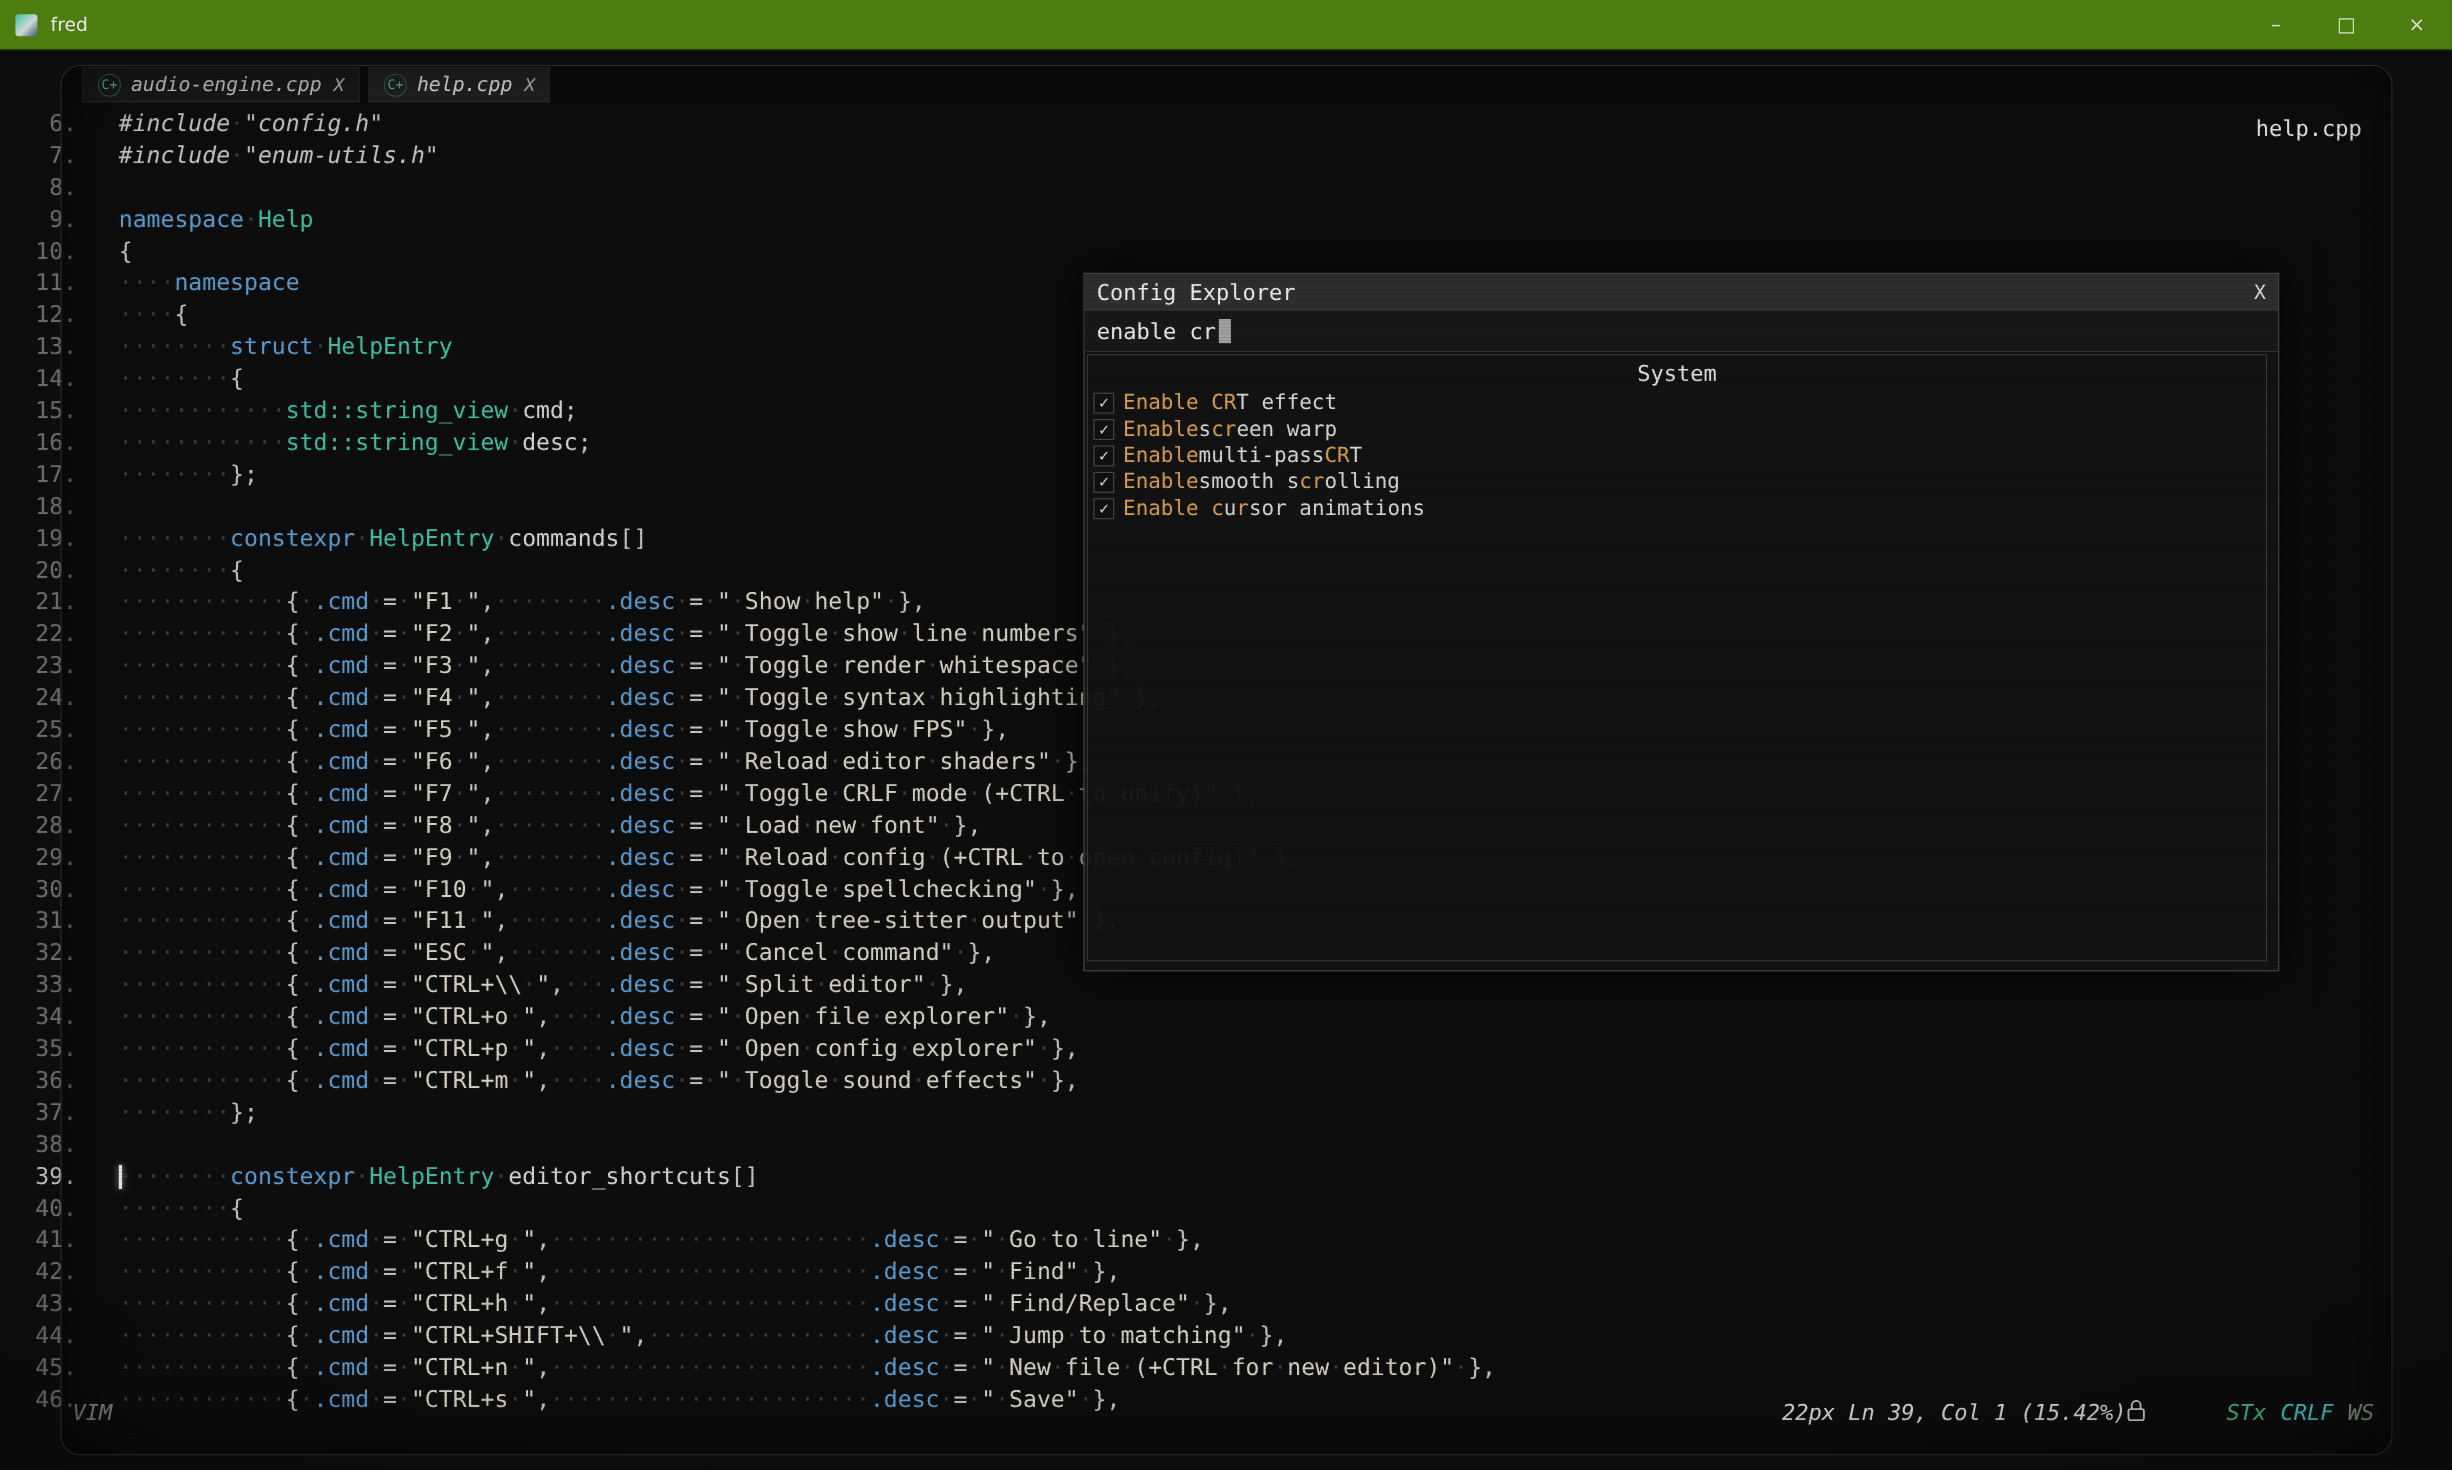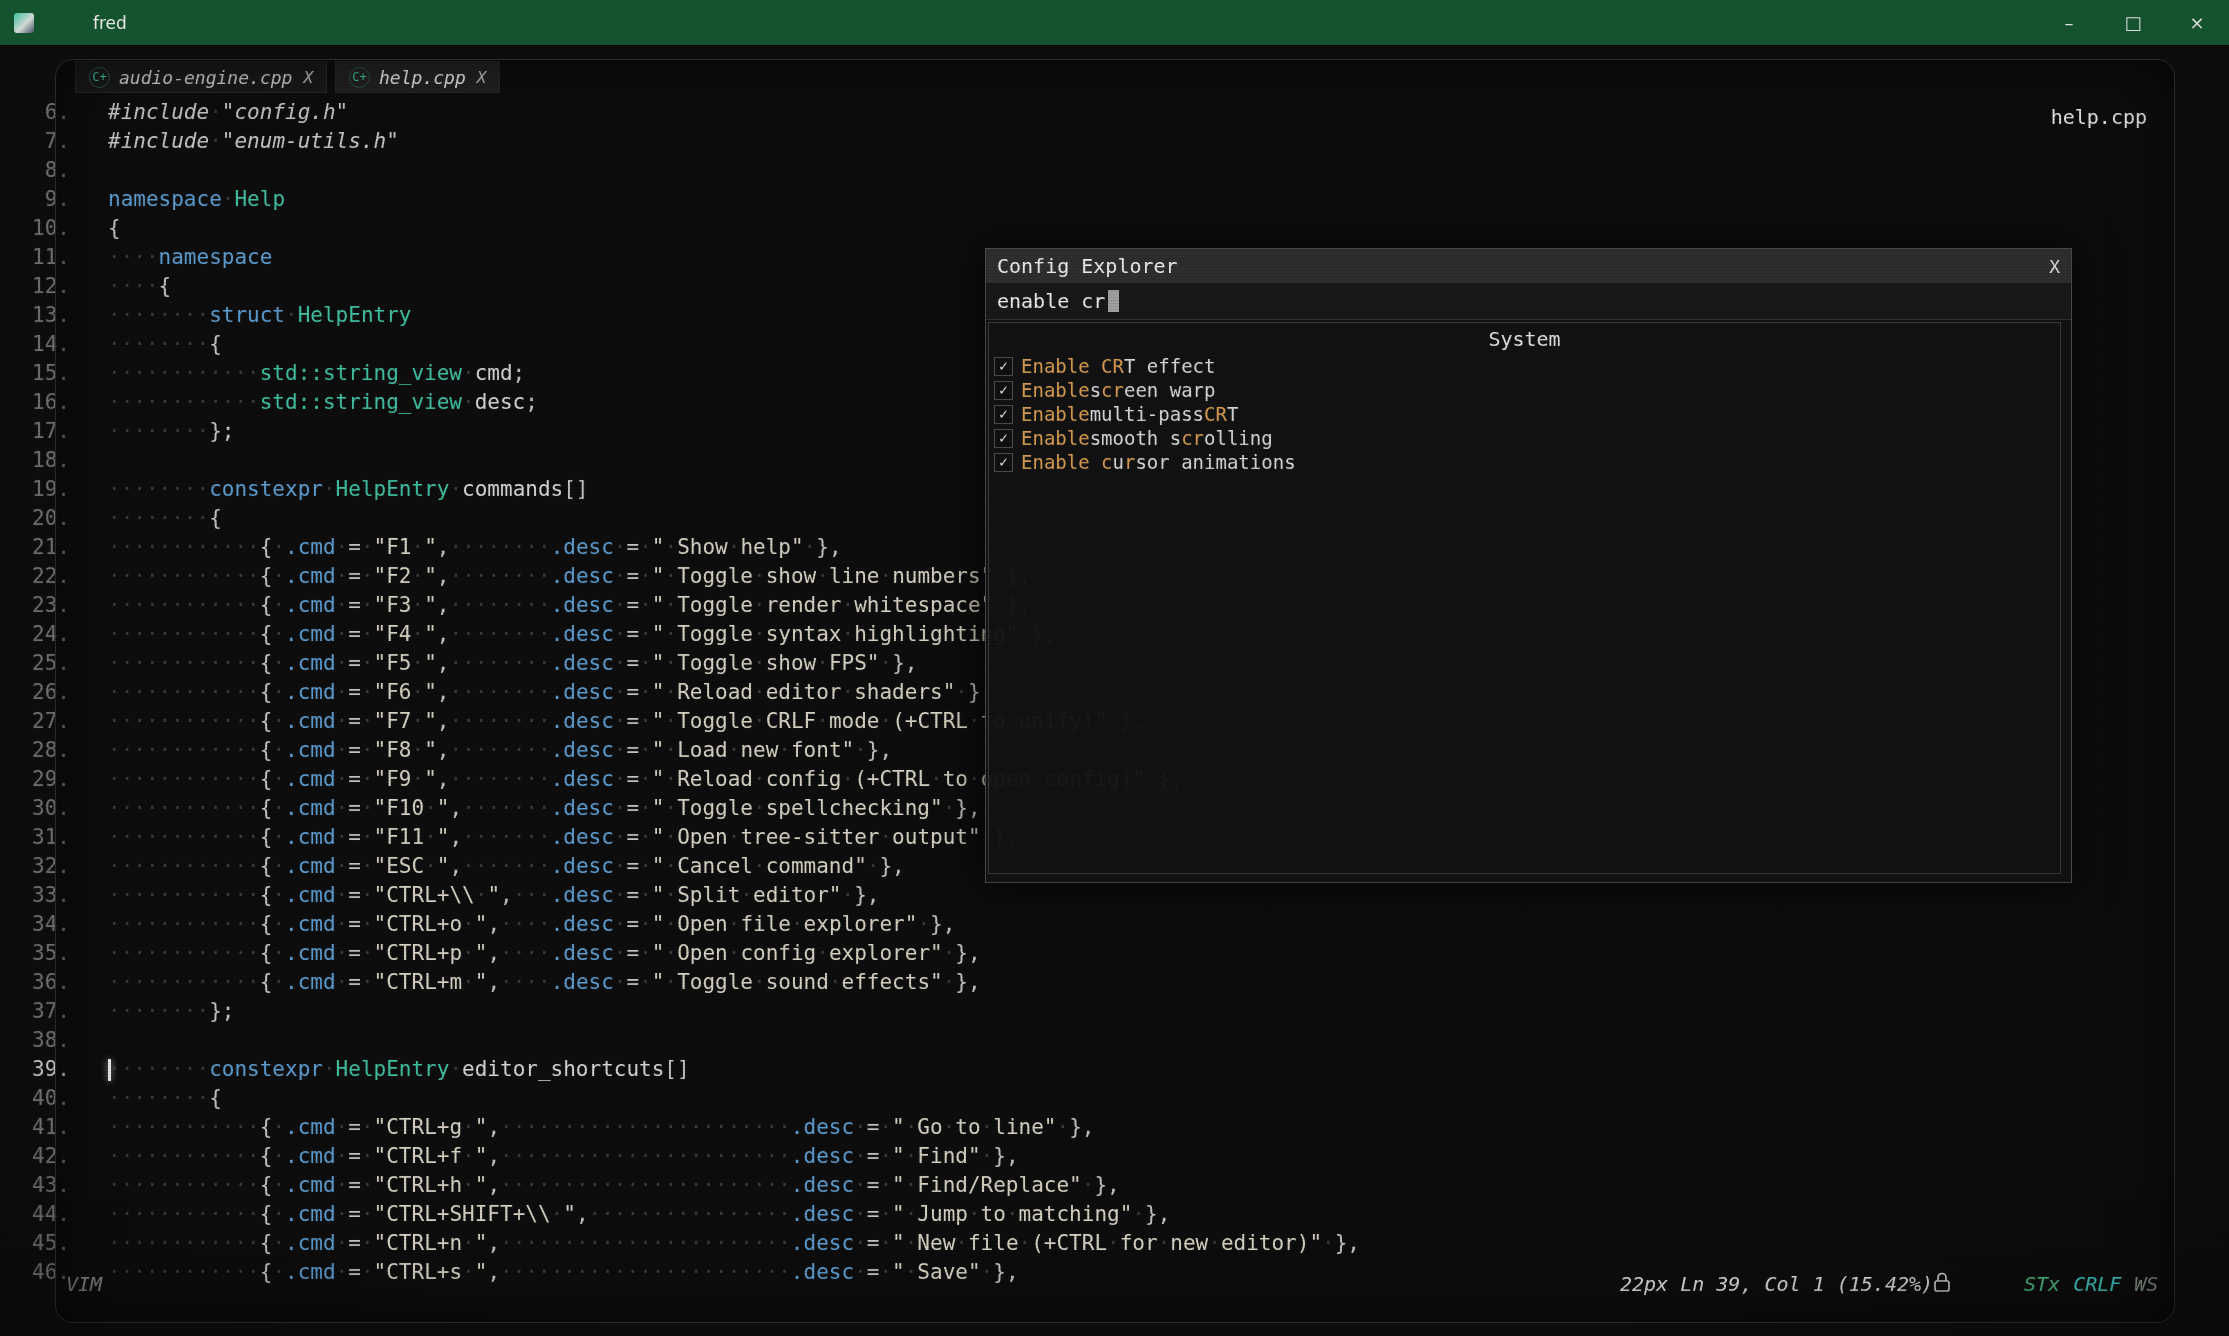--- a/index.html
+++ b/index.html
@@ -1,19 +1,19 @@
 <!DOCTYPE html>
 <html><head>
 <meta charset="utf-8">
 <style>
   html,body{margin:0;padding:0;width:2229px;height:1336px;background:#060606;overflow:hidden;
     font-family:"DejaVu Sans Mono", monospace;}
   
-  .titlebar{position:absolute;top:0;left:0;right:0;height:45px;background:#14532d;
-    display:flex;align-items:center;z-index:100;border-bottom:1px solid #000;gap:47px;}
+  .titlebar{position:absolute;top:0;left:0;right:0;height:45px;background:#4d7c0f;
+    display:flex;align-items:center;z-index:100;border-bottom:1px solid #000;}
   .app-icon{width:20px;height:20px;margin-left:14px;border-radius:3px;
     background:linear-gradient(135deg,#3fbf9f 0%,#cfd8d4 55%,#44546a 100%);}
   .title-text{margin-left:12px;color:#e6e6e6;font-size:17px;font-family:"DejaVu Sans",sans-serif;}
   .win-controls{margin-left:auto;display:flex;height:100%;}
   .win-btn{width:64px;height:45px;display:flex;align-items:center;justify-content:center;
     color:#dcdcdc;font-size:18px;font-family:"DejaVu Sans",sans-serif;}
   
   .screen{position:absolute;top:45px;left:0;right:0;bottom:0;background:#0d0d0d;
     text-shadow:0 0 3px rgba(210,225,240,0.10);}
   .crt-frame{position:absolute;left:55px;top:14px;width:2118px;height:1262px;

